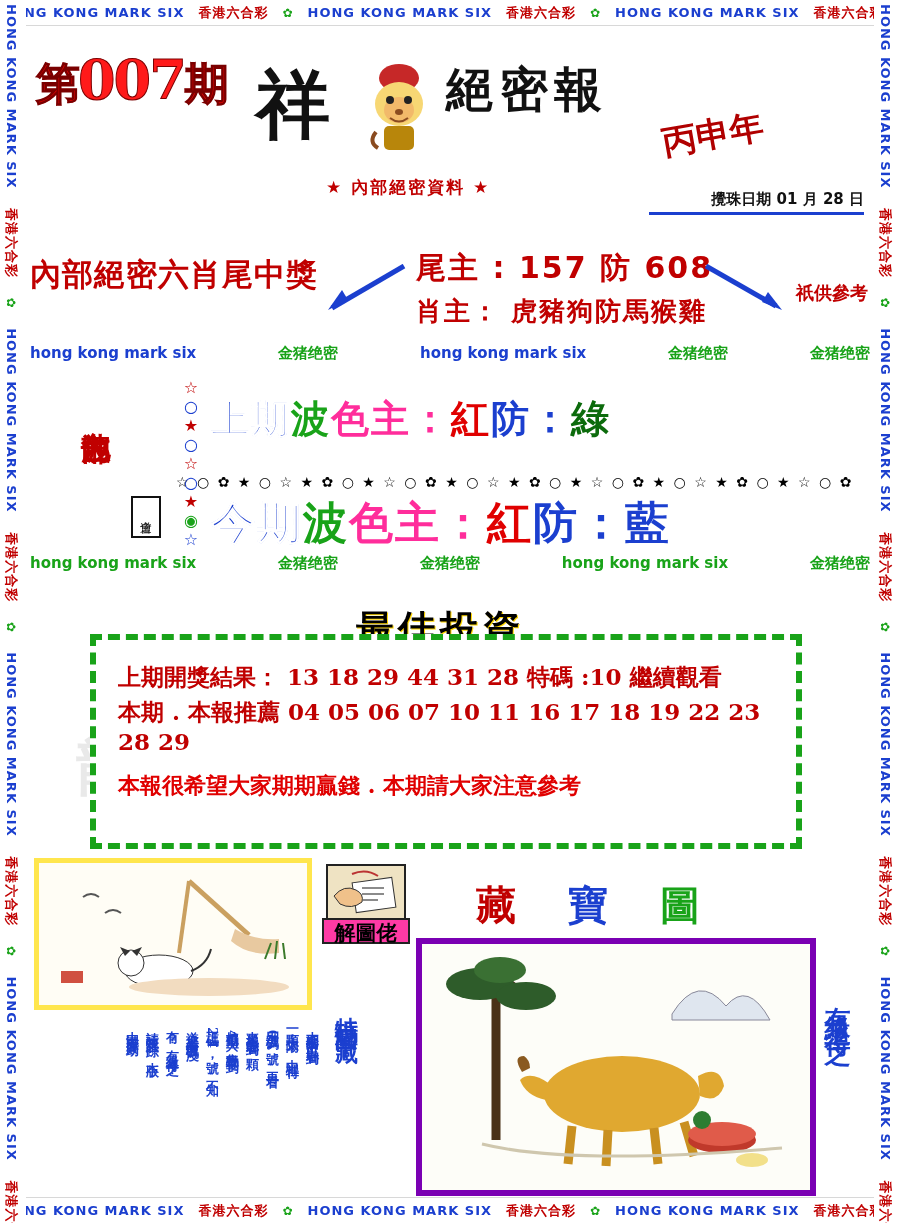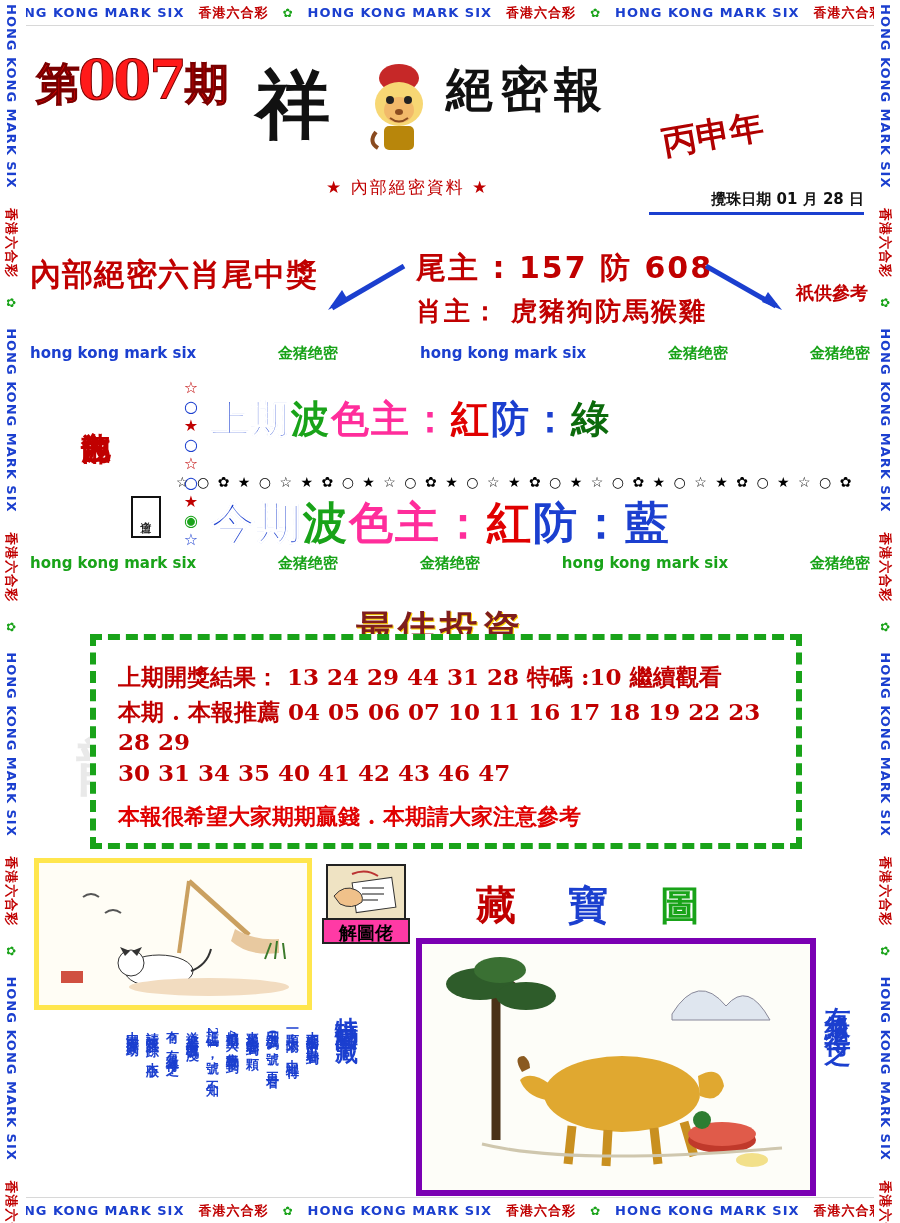--- a/index.html
+++ b/index.html
@@ -78,21 +78,21 @@
     letter-spacing:6px;
   }
   .hdr-year {
     position:absolute; right:110px; top:86px;
     font-family:"DejaVu Serif", serif;
     font-size:34px; font-weight:bold; color:#b00000;
     transform:rotate(-10deg);
   }
   .secret-line {
     position:absolute; left:300px; top:150px;
-    font-size:17px; font-weight:normal; color:#c00000;
+    font-size:17px; font-weight:bold; color:#c00000;
     letter-spacing:2px;
   }
   .pub-left {
     position:absolute; left:12px; top:164px;
     font-size:15px; font-weight:bold; color:#111;
     border-bottom:3px solid #1b3fcf; padding-bottom:3px;
     width:215px;
   }
   .pub-right {
     position:absolute; right:10px; top:164px;
@@ -178,21 +178,21 @@
   .dots-row {
     position:absolute; left:150px; top:448px; width:680px;
     font-size:14px; letter-spacing:2px;
     overflow:hidden; white-space:nowrap;
   }
 
   
   .best-banner {
     position:absolute; left:330px; top:578px;
     font-family:"DejaVu Serif", serif; font-size:38px; font-weight:bold;
-    color:#7f1d1d; letter-spacing:4px;
+    color:#000000; letter-spacing:4px;
     text-shadow:1px 1px 0 #ffd700;
   }
   .green-box {
     position:absolute; left:64px; top:608px; width:712px; height:215px;
     border:6px dashed #19a319;
     background:#fff;
   }
   .gb-row {
     font-size:23px; font-weight:bold; color:#c00000;
     font-family:"DejaVu Serif", serif;
@@ -215,21 +215,21 @@
   .pic-left {
     position:absolute; left:8px; top:832px; width:278px; height:152px;
     border:5px solid #ffe64d; background:#fdf6ec;
   }
   .jietu {
     position:absolute; left:300px; top:838px; width:80px; height:56px;
     border:2px solid #222; background:#f0e6c8;
   }
   .jietu-label {
     position:absolute; left:296px; top:892px; width:88px; height:26px;
-    background:#ff3aa5; color:#000; font-size:18px; font-weight:bold;
+    background:#ff3aa5; color:#000; font-size:21px; font-weight:bold;
     text-align:center; line-height:26px; border:2px solid #222;
     font-family:"DejaVu Serif", serif;
   }
   .treasure-title {
     position:absolute; left:450px; top:852px;
     font-family:"DejaVu Serif", serif; font-size:40px; font-weight:bold;
     letter-spacing:52px;
   }
   .pic-right {
     position:absolute; left:390px; top:912px; width:400px; height:258px;
@@ -416,30 +416,27 @@
     <span>金猪绝密</span>
   </div>
 
   <div class="best-banner">最佳投資</div>
   <div class="watermark-big">龍兔虎豬狗馬猴雞</div>
 
   <div class="green-box">
     <div class="gb-pad">
       <div class="gb-row">
         <span>上期開獎結果：</span>
-        <span>13 24 29 44 31 28</span>
+        <span>13 18 29 44 31 28</span>
         <span>特碼 :</span><span>10</span>
         <span>繼續觀看</span>
       </div>
       <div class="gb-row">
         <span>本期 . 本報推薦</span>
         <span>04 05 06 07 10 11 16 17 18 19 22 23 28 29</span>
-      </div>
-      <div class="gb-row">
-        <span>30 31 34 35 40 41 42 43 46 47</span>
       </div>
       <div class="gb-note">本報很希望大家期期贏錢 . 本期請大家注意參考</div>
     </div>
   </div>
 
   <div class="pic-left">
     <svg width="100%" height="100%" viewBox="0 0 268 142">
       <rect width="268" height="142" fill="#fffdf5"></rect>
       <path d="M150 18 L210 72" stroke="#caa060" stroke-width="5"></path>
       <path d="M150 18 L140 90" stroke="#caa060" stroke-width="4"></path>

